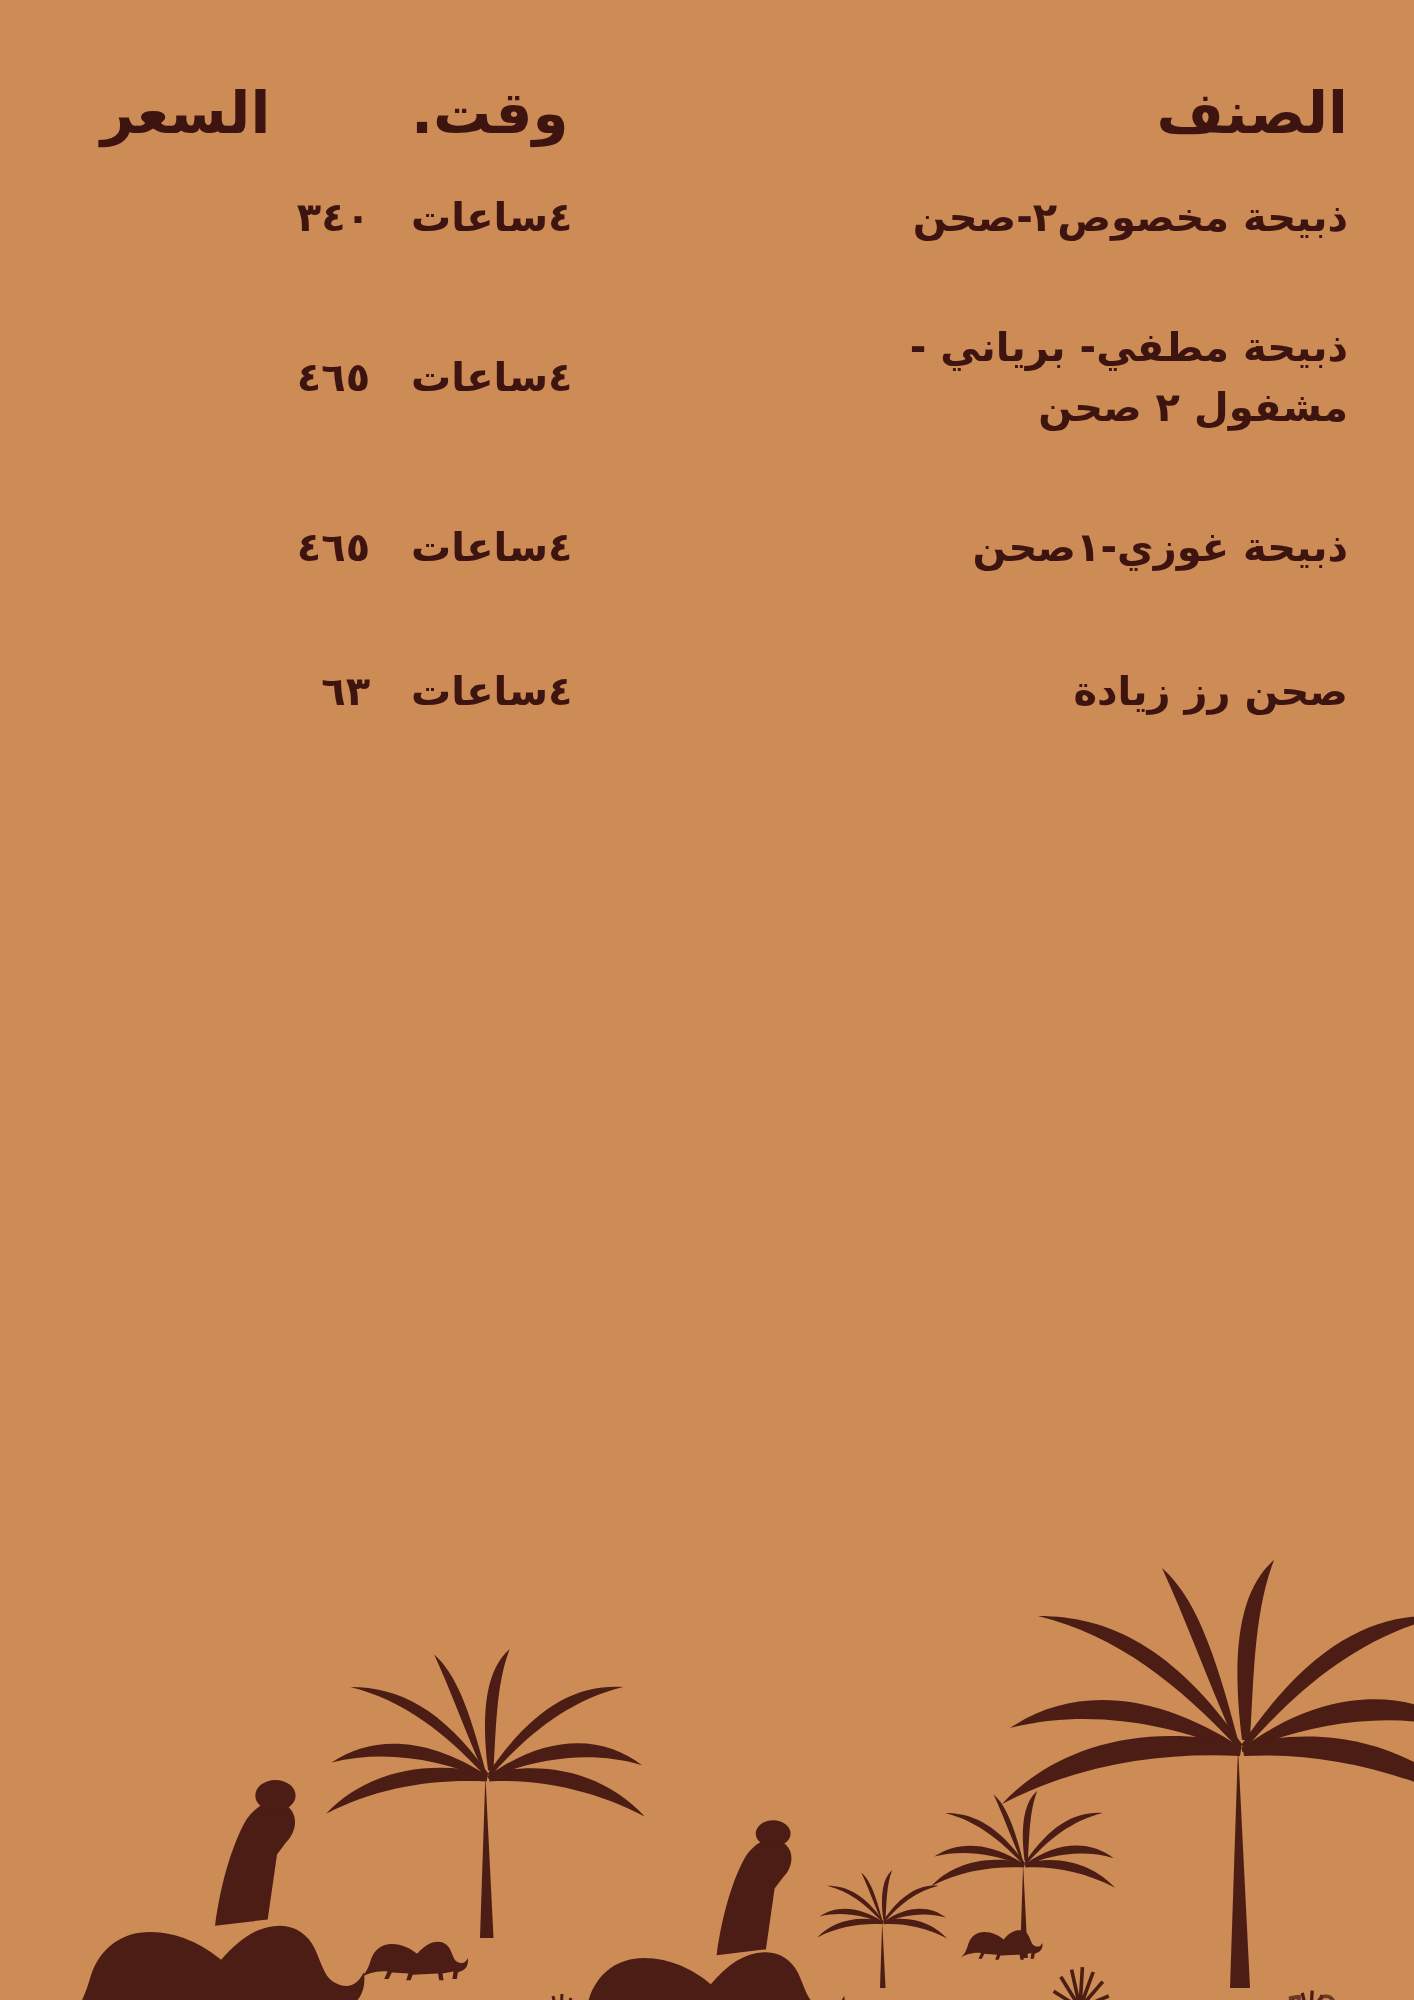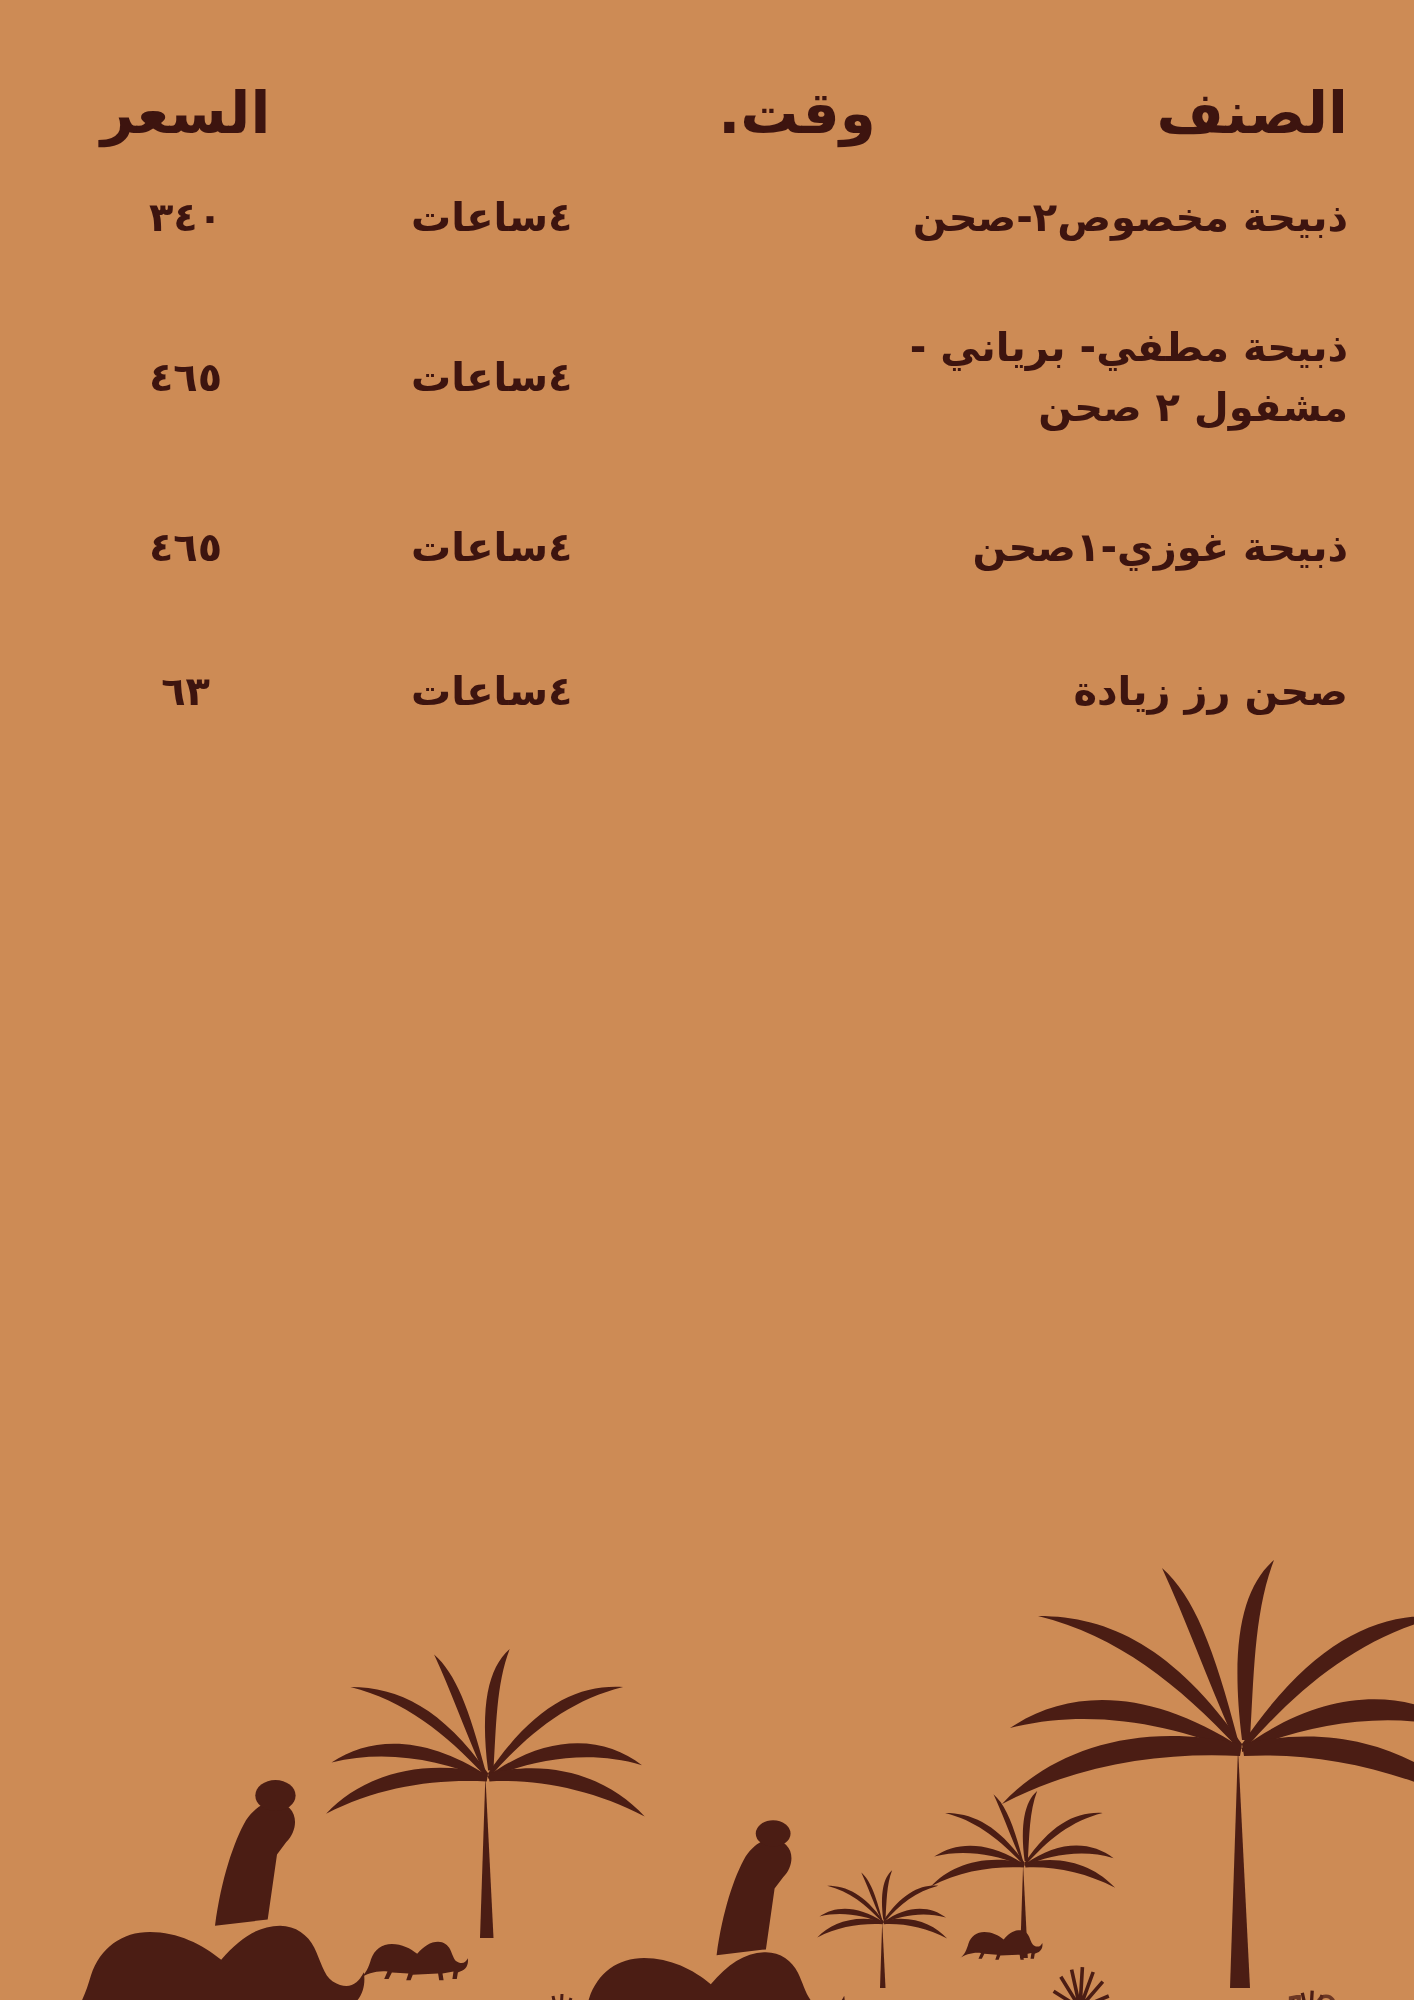--- a/index.html
+++ b/index.html
@@ -41,35 +41,35 @@
   .menu-table col.c-price { width: 29%; }
 
   .menu-table th {
     font-size: 58px;
     font-weight: 700;
     color: #3d140f;
     padding-bottom: 26px;
     vertical-align: top;
   }
   th.h-name  { text-align: right; padding-right: 66px; }
-  th.h-time  { text-align: right; }
+  th.h-time  { text-align: left; }
   th.h-price { padding-right: 40px; }
 
   .menu-table td {
     font-size: 40px;
     font-weight: 700;
     color: #3d140f;
     vertical-align: middle;
     line-height: 1.5;
     padding-top: 14px;
     padding-bottom: 30px;
   }
   td.d-name  { text-align: right; padding-right: 66px; }
   td.d-time  { text-align: left; }
-  td.d-price { text-align: center; padding-right: 40px; letter-spacing: 1px; }
+  td.d-price { padding-right: 40px; letter-spacing: 1px; }
 
   .row-gap-1 td { padding-bottom: 56px; }
   .row-gap-2 td { padding-bottom: 66px; }
   .row-gap-3 td { padding-bottom: 70px; }
 
   .artwork {
     position: absolute;
     left: 0;
     bottom: 0;
     width: 1414px;

